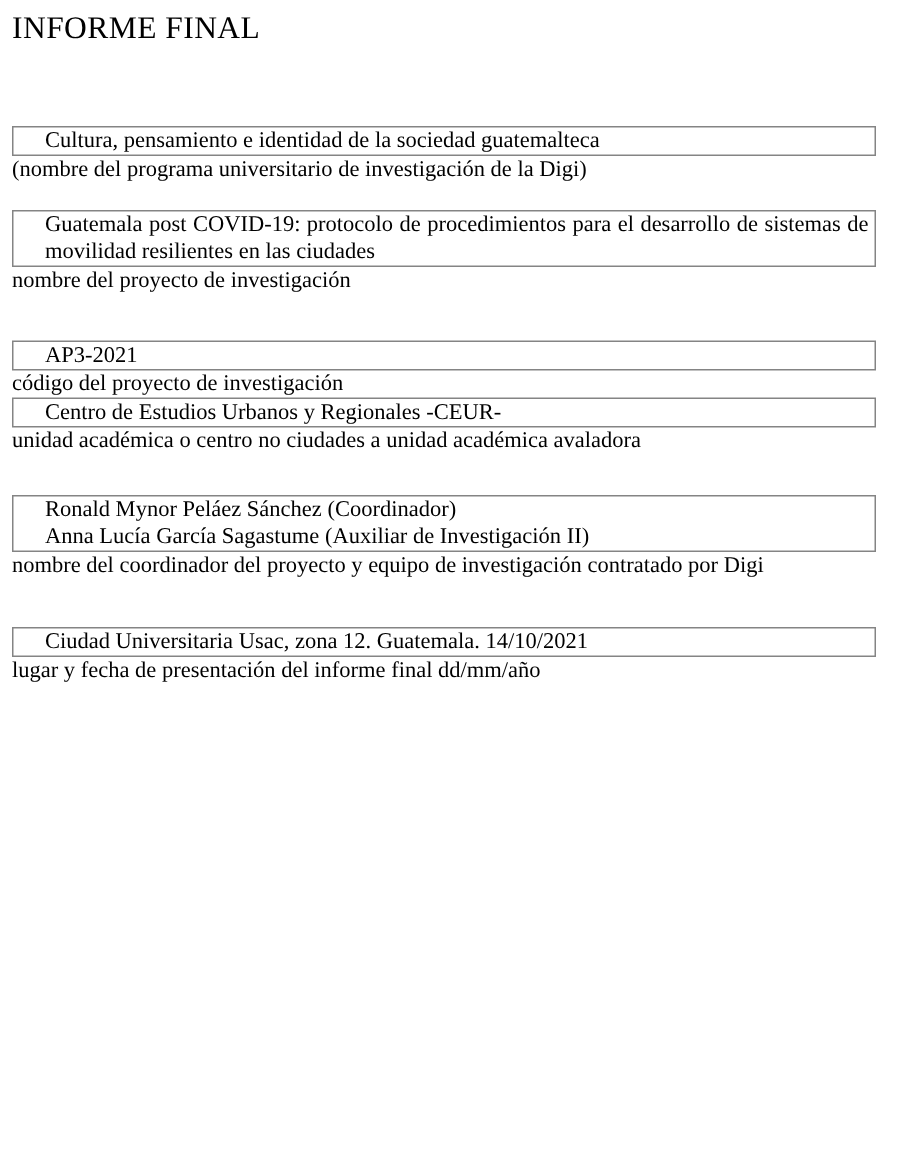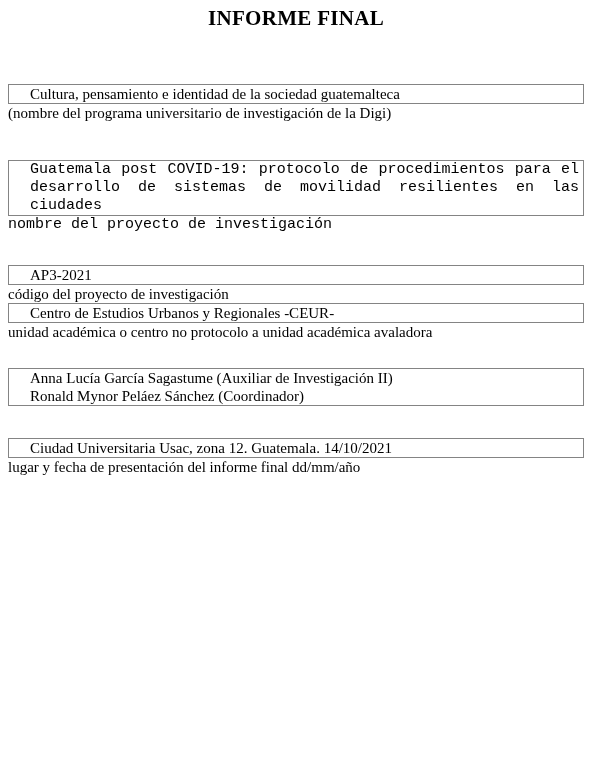--- a/index.html
+++ b/index.html
@@ -22,29 +22,29 @@
     overflow: hidden;
   }
   .page {
     width: 600px;
     height: 767px;
     padding: 0 16px 0 8px;
   }
   .doc-title {
     margin: 6px 0 0 0;
     font-size: 21px;
-    font-weight: bold;
+    font-weight: normal;
     line-height: 24px;
-    text-align: center;
+    text-align: left;
     letter-spacing: 0.3px;
   }
   .field { margin: 0; }
   
   .field:nth-of-type(1) { margin-top: 54px; font-family: Liberation Serif, serif; }
-  .field:nth-of-type(2) { margin-top: 38px; font-family: Liberation Mono, monospace; }
+  .field:nth-of-type(2) { margin-top: 18px; }
   .field:nth-of-type(3) { margin-top: 31px; }
   .field:nth-of-type(4) { }
   .field:nth-of-type(5) { margin-top: 27px; }
   .field:nth-of-type(6) { margin-top: 32px; }
   .box {
     border: 1px solid var(--border-color);
     padding: 0 4px 0 21px;
     min-height: 20px;
     background: var(--bg-color);
   }
@@ -81,28 +81,29 @@
     <div class="box">
           <div class="line">AP3-2021</div>
         </div>
     <div class="caption">código del proyecto de investigación</div>
   </section>
 
   <section class="field">
     <div class="box">
           <div class="line">Centro de Estudios Urbanos y Regionales -CEUR-</div>
         </div>
-    <div class="caption">unidad académica o centro no protocolo a unidad académica avaladora</div>
+    <div class="caption">unidad académica o centro no ciudades a unidad académica avaladora</div>
   </section>
 
   <section class="field">
     <div class="box">
+          <div class="line">Ronald Mynor Peláez Sánchez (Coordinador)</div>
           <div class="line">Anna Lucía García Sagastume (Auxiliar de Investigación II)</div>
-          <div class="line">Ronald Mynor Peláez Sánchez (Coordinador)</div>
         </div>
+    <div class="caption">nombre del coordinador del proyecto y equipo de investigación contratado por Digi</div>
   </section>
 
   <section class="field">
     <div class="box">
           <div class="line">Ciudad Universitaria Usac, zona 12. Guatemala. 14/10/2021</div>
         </div>
     <div class="caption">lugar y fecha de presentación del informe final dd/mm/año</div>
   </section>
 </div>
 </div>

